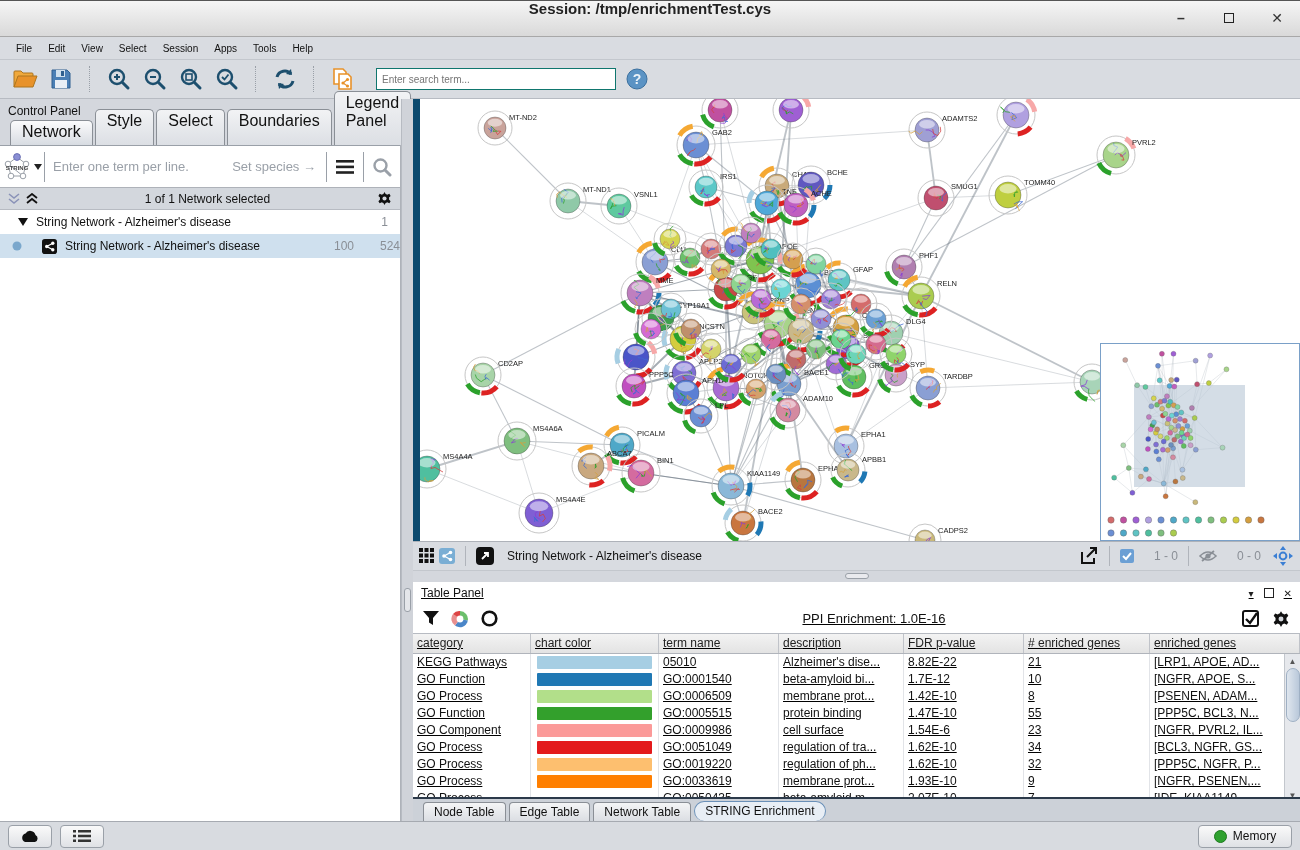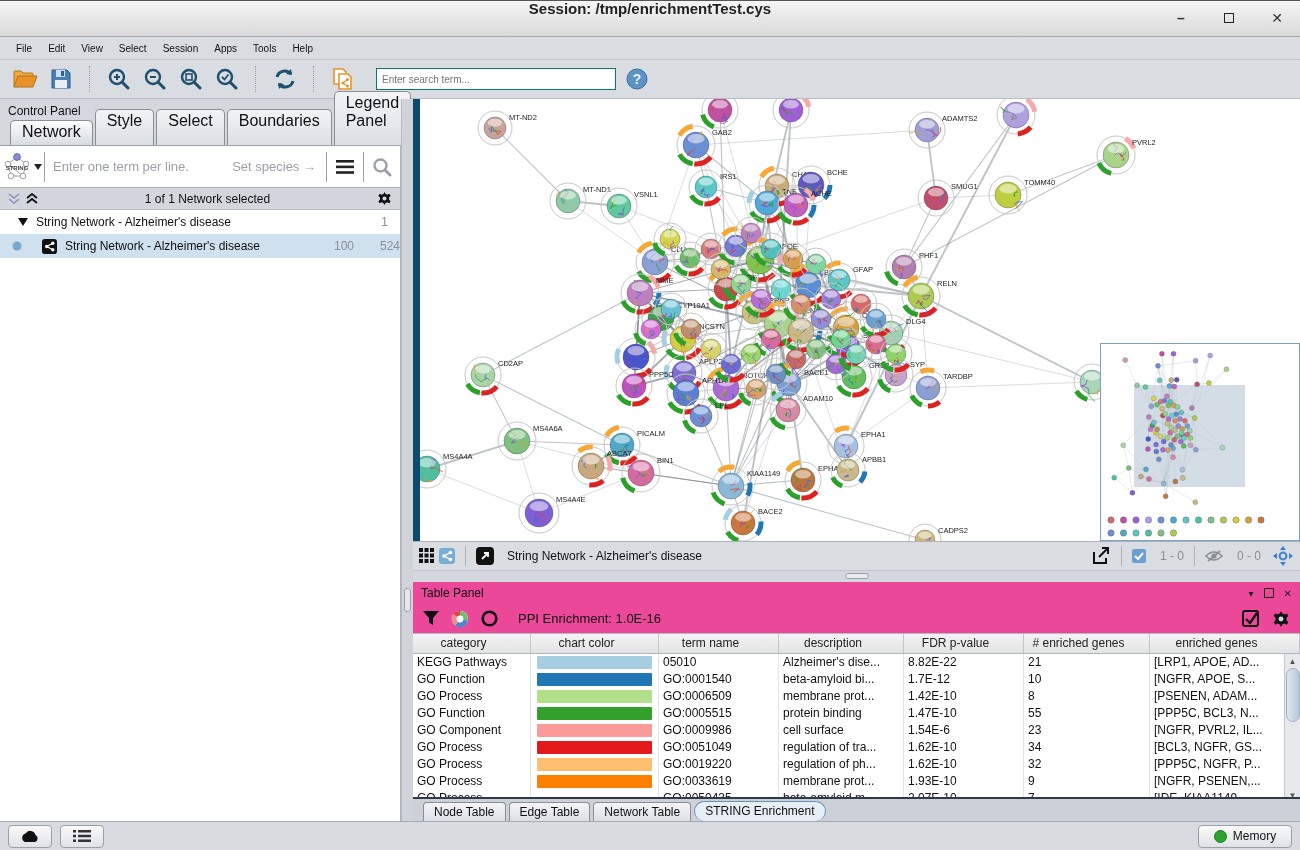--- a/index.html
+++ b/index.html
@@ -49,31 +49,31 @@
   .tree-row .c2{color:#8a8f96;width:34px;text-align:right;}
   
   .v-divider{width:11px;background:#d0d3d9;border-left:1px solid #b7bbc2;display:flex;align-items:center;justify-content:center;}
   .v-handle{width:5px;height:22px;border:1px solid #9aa0a8;border-radius:3px;background:#e4e6ea;margin-top:280px;}
   
   .right-col{flex:1;display:flex;flex-direction:column;min-width:0;}
   .network-view{height:449px;background:#fff;position:relative;overflow:hidden;border-left:7px solid #0c4a6e;}
   .overview{position:absolute;right:0;bottom:0;width:200px;height:198px;background:#fff;border:1px solid #7aa0c8;box-sizing:border-box;}
   .net-toolbar{height:28px;background:#d9dce1;border-top:1px solid #aeb2b9;display:flex;align-items:center;padding:0 6px;gap:5px;}
   .net-title{font-size:12px;color:#111;margin-left:8px;flex:1;}
-  .badge{font-size:12px;color:#8a8f96;display:flex;align-items:center;gap:14px;}
+  .badge{font-size:12px;color:#8a8f96;display:flex;align-items:center;gap:20px;}
   .nt-sep{width:1px;height:20px;background:#b0b4bb;margin:0 5px;}
   .h-splitter{height:12px;background:#d4d7dd;border-top:1px solid #c3c7cd;display:flex;align-items:center;justify-content:center;}
   .h-handle{width:22px;height:4px;border:1px solid #9aa0a8;border-radius:3px;background:#e9eaee;}
   
-  .table-panel{height:215px;background:#ec4899;display:flex;flex-direction:column;border-bottom:2px solid #2c3a4a;}
-  .tp-toolbar{height:29px;display:flex;align-items:center;padding:0 10px;gap:12px;}
+  .table-panel{height:215px;background:#ffffff;display:flex;flex-direction:column;border-bottom:2px solid #2c3a4a;text-decoration:underline;}
+  .tp-toolbar{height:29px;display:flex;align-items:center;padding:0 10px;gap:12px;text-align:center;}
   .ppi{font-size:13px;color:#111;margin-left:8px;flex:1;}
   .grid-cols{display:grid;grid-template-columns:118px 128px 120px 125px 120px 126px 1fr;}
   .thead{height:20px;background:linear-gradient(#f3f3f3,#e3e3e3);border-top:1px solid #b7bbc2;border-bottom:1px solid #b0b4bb;}
-  .th{font-size:12px;color:#222;padding:2px 20px 0 4px;border-right:1px solid #c0c3c9;white-space:nowrap;overflow:hidden;text-align:center;}
+  .th{font-size:12px;color:#222;padding:2px 20px 0 4px;border-right:1px solid #c0c3c9;white-space:nowrap;overflow:hidden;}
   .tbody{position:relative;height:148px;background:#fff;overflow:hidden;}
   .trow{height:17px;line-height:17px;}
   .td{font-size:12px;color:#111;padding:0 4px;border-right:1px solid #e2e4e8;white-space:nowrap;overflow:hidden;}
   .td.num{padding-right:8px;}
   .swatch{height:13px;margin:2px 2px;border-radius:1px;}
   .vscroll{position:absolute;top:0;right:0;width:15px;height:148px;background:#e6e8ec;border-left:1px solid #c3c7cd;}
   .vs-arrow{height:14px;display:flex;align-items:center;justify-content:center;font-size:8px;color:#555;}
   .vs-thumb{position:absolute;top:14px;left:1px;width:12px;height:52px;border-radius:7px;
     background:linear-gradient(90deg,#dfe6ee,#b9c8da);border:1px solid #9fb0c4;}
   .vs-down{position:absolute;bottom:0;width:100%;}

